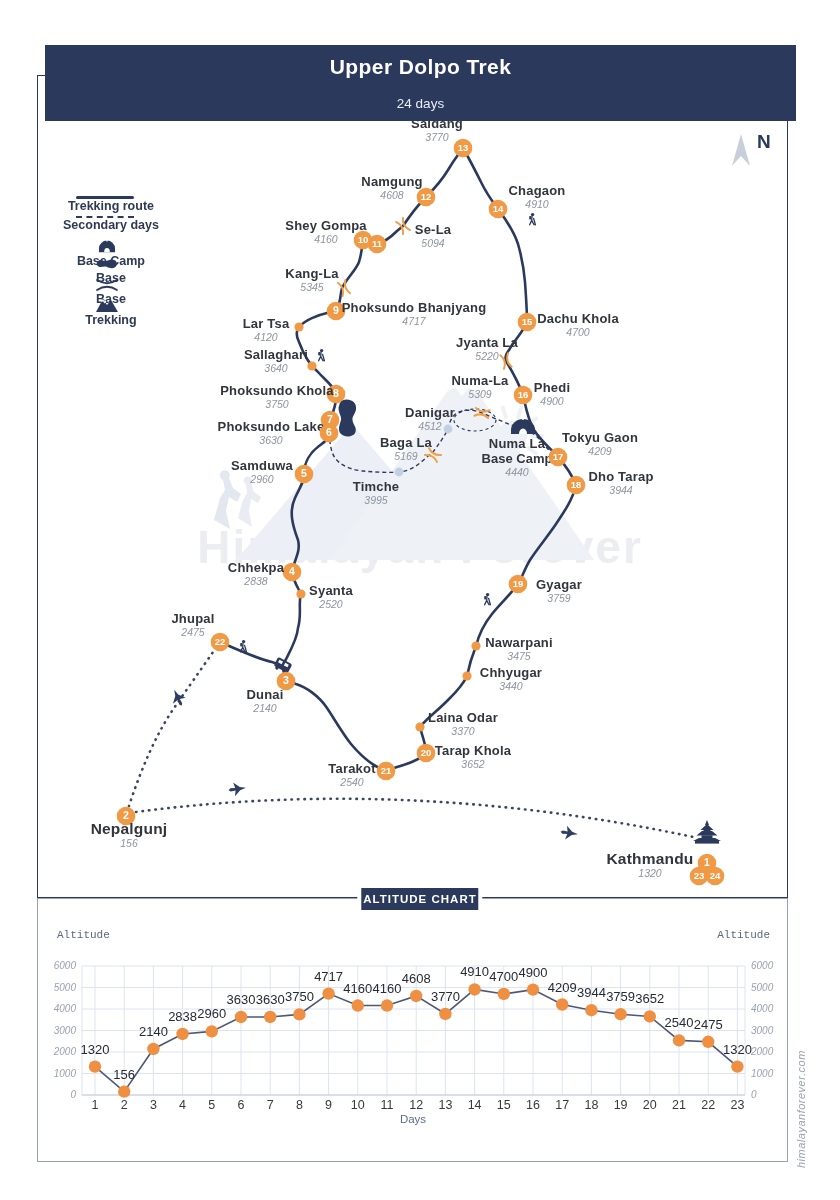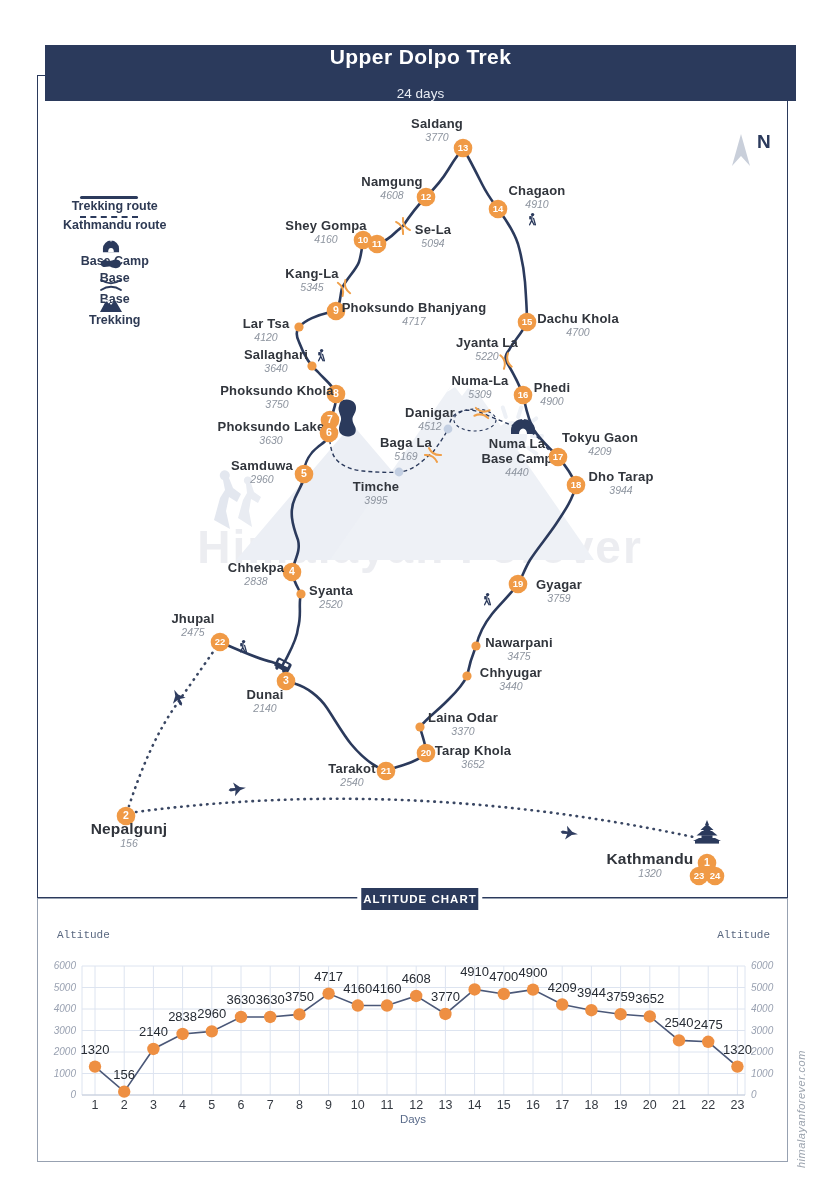--- a/index.html
+++ b/index.html
@@ -3,21 +3,21 @@
 <meta charset="utf-8">
 <style>
   html,body{margin:0;padding:0;background:#fff;}
   .page{position:relative;width:840px;height:1200px;background:#fff;overflow:hidden;
         font-family:"Liberation Sans",sans-serif;}
   
   .map-panel{position:absolute;left:37px;top:75px;width:751px;height:823px;
              border:1.5px solid #2b3a5c;box-sizing:border-box;background:transparent;}
   .chart-panel{position:absolute;left:37px;top:898px;width:751px;height:264px;
                border:1px solid #97a1b1;box-sizing:border-box;}
-  .header{position:absolute;left:45px;top:45px;width:751px;height:56px;background:#2b3a5c;
+  .header{position:absolute;left:45px;top:45px;width:751px;height:76px;background:#2b3a5c;
           color:#fff;display:flex;flex-direction:column;align-items:center;justify-content:center;z-index:5;}
   .header .title{font-size:21px;font-weight:bold;letter-spacing:.4px;}
   .header .subtitle{font-size:13.5px;margin-top:17px;color:#e9edf5;}
   
   .legend{position:absolute;left:56px;top:196px;z-index:4;}
   .legend-row{display:flex;align-items:center;height:20.4px;flex-direction:column;}
   .legend-ic{width:62px;display:flex;align-items:center;justify-content:center;}
   .legend-ic.line{justify-content:flex-start;}
   .legend-label{font-size:12.5px;color:#2e3a54;margin-left:7px;font-weight:bold;}
   .solidline{width:58px;height:3px;background:#2b3a5c;border-radius:2px;}
@@ -477,21 +477,21 @@
     <div class="legend-row">
       <span class="legend-ic line">
           <span class="solidline"></span>
         </span>
       <span class="legend-label">Trekking route</span>
     </div>
     <div class="legend-row">
       <span class="legend-ic line">
           <span class="dashline"></span>
         </span>
-      <span class="legend-label">Kathmandu route</span>
+      <span class="legend-label">Secondary days</span>
     </div>
     <div class="legend-row">
       <span class="legend-ic">
         <svg width="24" height="17" viewBox="-12 -10 24 19">
             <path d="M-9,7 L-9,3 A9,9 0 0 1 9,3 L9,7 Z" fill="#2b3a5c"></path>
             <path d="M-3.2,7 A3.2,4.6 0 0 1 3.2,7 Z" fill="#fff"></path>
             <path d="M0,-9 L0,-5" stroke="#fff" stroke-width="1.4"></path>
           </svg>
       </span>
       <span class="legend-label">Base Camp</span>

